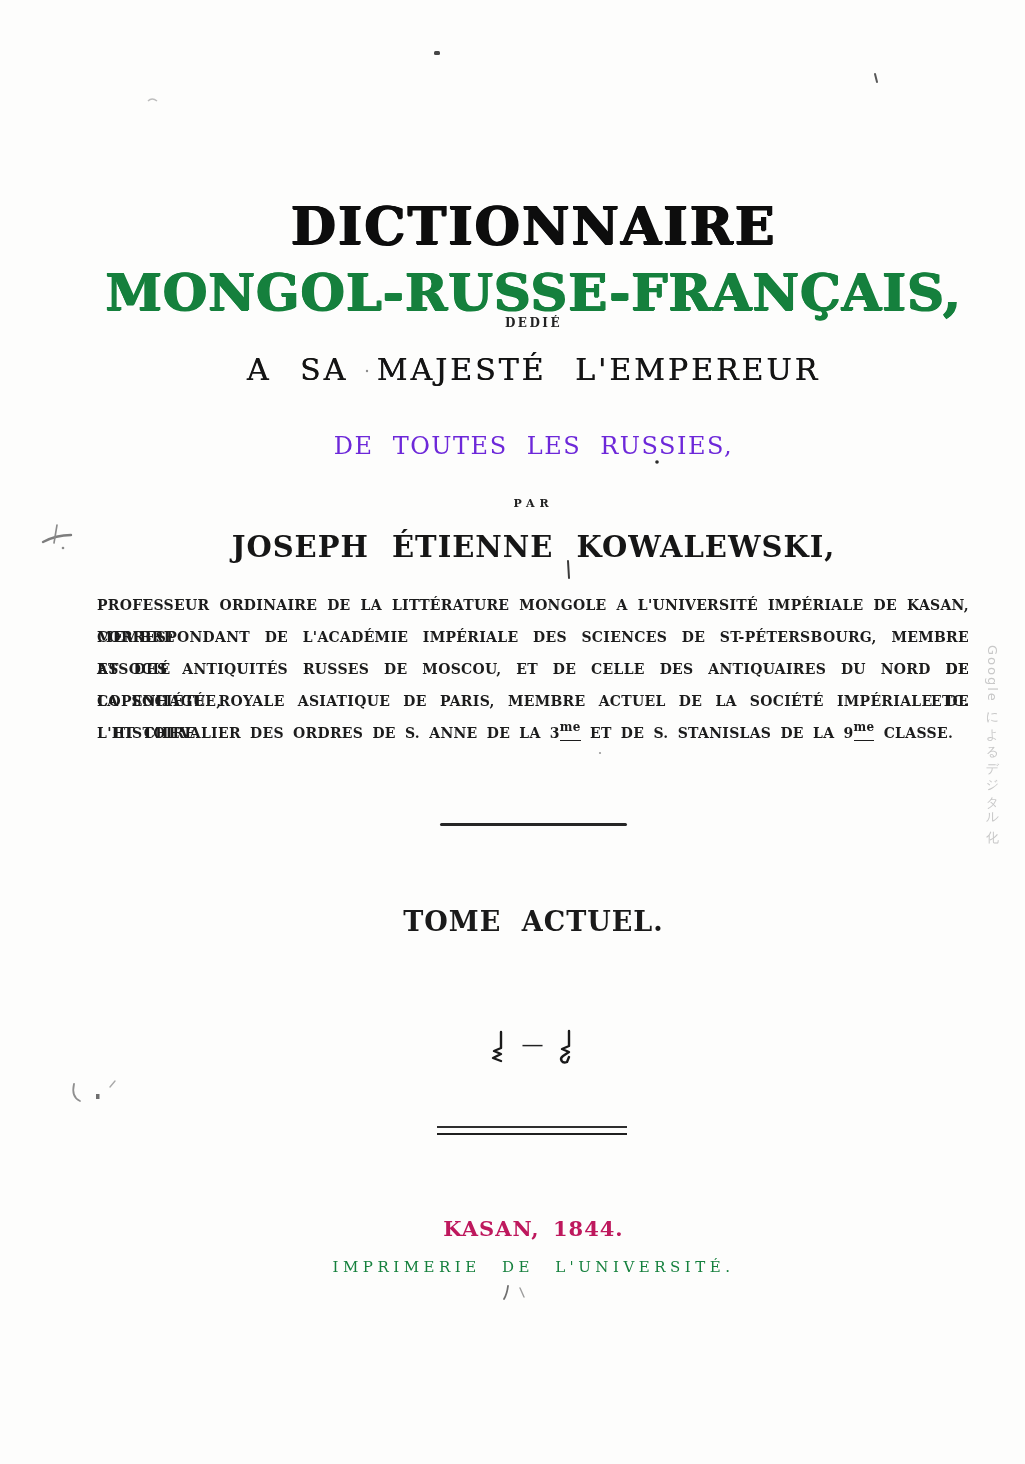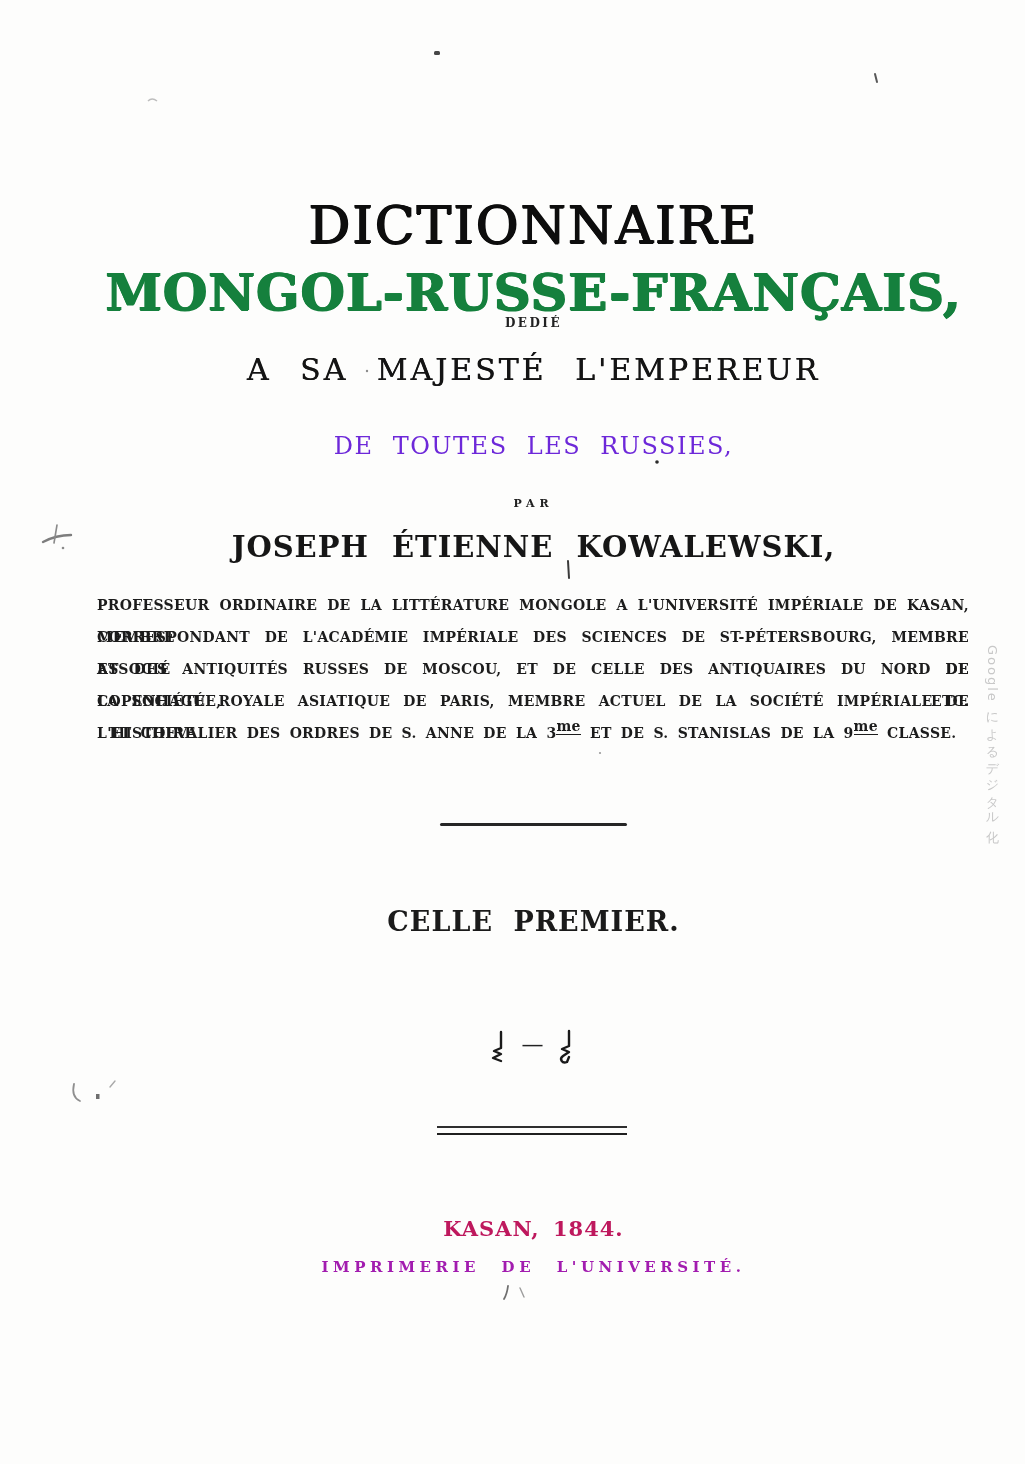--- a/index.html
+++ b/index.html
@@ -8,21 +8,21 @@
     width:1025px;height:1464px;
     margin:0 auto;
     background:#fdfdfc;
     overflow:hidden;
     font-family:"DejaVu Serif","Liberation Serif",serif;
     color:#1a1a1a;
   }
   .c{position:absolute;left:42px;width:983px;text-align:center;white-space:nowrap;}
 
   .title1{
-    top:160px;font-size:52px;font-weight:normal;letter-spacing:2px;
+    top:160px;font-size:52px;font-weight:bold;letter-spacing:2px;
     color:#0d0d0d;
     text-shadow:1px 0 0 currentColor,-0.6px 0 0 currentColor,0 0.5px 0 currentColor;
   }
   .title2{
     top:228px;font-size:51px;font-weight:bold;letter-spacing:1px;
     color:#15803d;
     text-shadow:1px 0 0 currentColor,-0.6px 0 0 currentColor,0 0.5px 0 currentColor;
   }
   .dedie{top:316px;font-size:12px;font-weight:bold;letter-spacing:2.5px;color:#222;}
   .majesty{
@@ -38,41 +38,41 @@
     font-size:14px;font-weight:bold;letter-spacing:0.3px;
     color:#1c1c1c;
   }
   .cred-line{
     height:32px;line-height:32px;
     text-align:justify;text-align-last:justify;
     white-space:normal;
   }
   .cred-last{text-align:center;text-align-last:center;word-spacing:4px;}
   .cred-line sup{
-    font-size:14px;vertical-align:7px;line-height:0;
-    border-bottom:1px solid #1c1c1c;padding-bottom:0;
+    font-size:12px;vertical-align:7px;line-height:0;
+    border-bottom:1px solid #1c1c1c;padding-bottom:6px;
   }
 
   .rule1{position:absolute;top:823px;left:440px;width:187px;height:3px;background:#262626;border-radius:2px;}
   .tome{top:906px;font-size:27px;font-weight:bold;letter-spacing:1px;word-spacing:10px;color:#1a1a1a;}
 
   .mong-range{
     position:absolute;top:1028px;left:42px;width:983px;height:38px;
     display:flex;align-items:center;justify-content:center;gap:12px;
   }
   .mong-range svg{display:block;}
   .mong-dash{font-size:22px;color:#222;line-height:1;padding-bottom:4px;}
 
   .rule2{
     position:absolute;top:1126px;left:437px;width:190px;height:5px;
     border-top:2px solid #2e2e2e;border-bottom:2px solid #1f1f1f;
   }
 
   .kasan{top:1216px;font-size:21px;font-weight:bold;letter-spacing:1px;word-spacing:5px;color:#be185d;}
-  .imprimerie{top:1258px;font-size:15px;font-weight:bold;letter-spacing:4.5px;word-spacing:12px;color:#a21caf;}
+  .imprimerie{top:1258px;font-size:15px;font-weight:normal;letter-spacing:4.5px;word-spacing:12px;color:#15803d;}
 
   .watermark{
     position:absolute;top:645px;left:983px;height:200px;
     writing-mode:vertical-rl;
     font-family:"DejaVu Sans","Liberation Sans",sans-serif;
     font-size:13px;letter-spacing:2px;color:#c8c8c8;
     white-space:nowrap;
   }
 
   .artifacts{position:absolute;inset:0;pointer-events:none;}
@@ -113,21 +113,21 @@
   <div class="credentials">
     <div class="cred-line">PROFESSEUR ORDINAIRE DE LA LITTÉRATURE MONGOLE A L'UNIVERSITÉ IMPÉRIALE DE KASAN, MEMBRE</div>
     <div class="cred-line">CORRESPONDANT DE L'ACADÉMIE IMPÉRIALE DES SCIENCES DE ST-PÉTERSBOURG, MEMBRE ASSOCIÉ DE</div>
     <div class="cred-line">ET DES ANTIQUITÉS RUSSES DE MOSCOU, ET DE CELLE DES ANTIQUAIRES DU NORD DE COPENHAGUE, ETC.</div>
     <div class="cred-line">LA SOCIÉTÉ ROYALE ASIATIQUE DE PARIS, MEMBRE ACTUEL DE LA SOCIÉTÉ IMPÉRIALE DE L'HISTOIRE</div>
     <div class="cred-line cred-last"><span>ET CHEVALIER DES ORDRES DE S. ANNE DE LA 3</span><sup>me</sup><span> ET DE S. STANISLAS DE LA 9</span><sup>me</sup><span> CLASSE.</span></div>
   </div>
 
   <div class="rule1"></div>
 
-  <div class="c tome">CELLE PREMIER.</div>
+  <div class="c tome">TOME ACTUEL.</div>
 
   <div class="mong-range">
     <svg width="20" height="34" viewBox="0 0 20 34">
       <path d="M11 2 V18 L4 21 L11 24 L3 28 L11 31" stroke="#1a1a1a" stroke-width="2.4" fill="none" stroke-linejoin="round" stroke-linecap="round"></path>
     </svg>
     <span class="mong-dash">—</span>
     <svg width="22" height="36" viewBox="0 0 22 36">
       <path d="M13 2 V17 L6 20 L13 23 L7 27 C3 30 6 35 11 33 L13 28" stroke="#1a1a1a" stroke-width="2.4" fill="none" stroke-linejoin="round" stroke-linecap="round"></path>
     </svg>
   </div>

